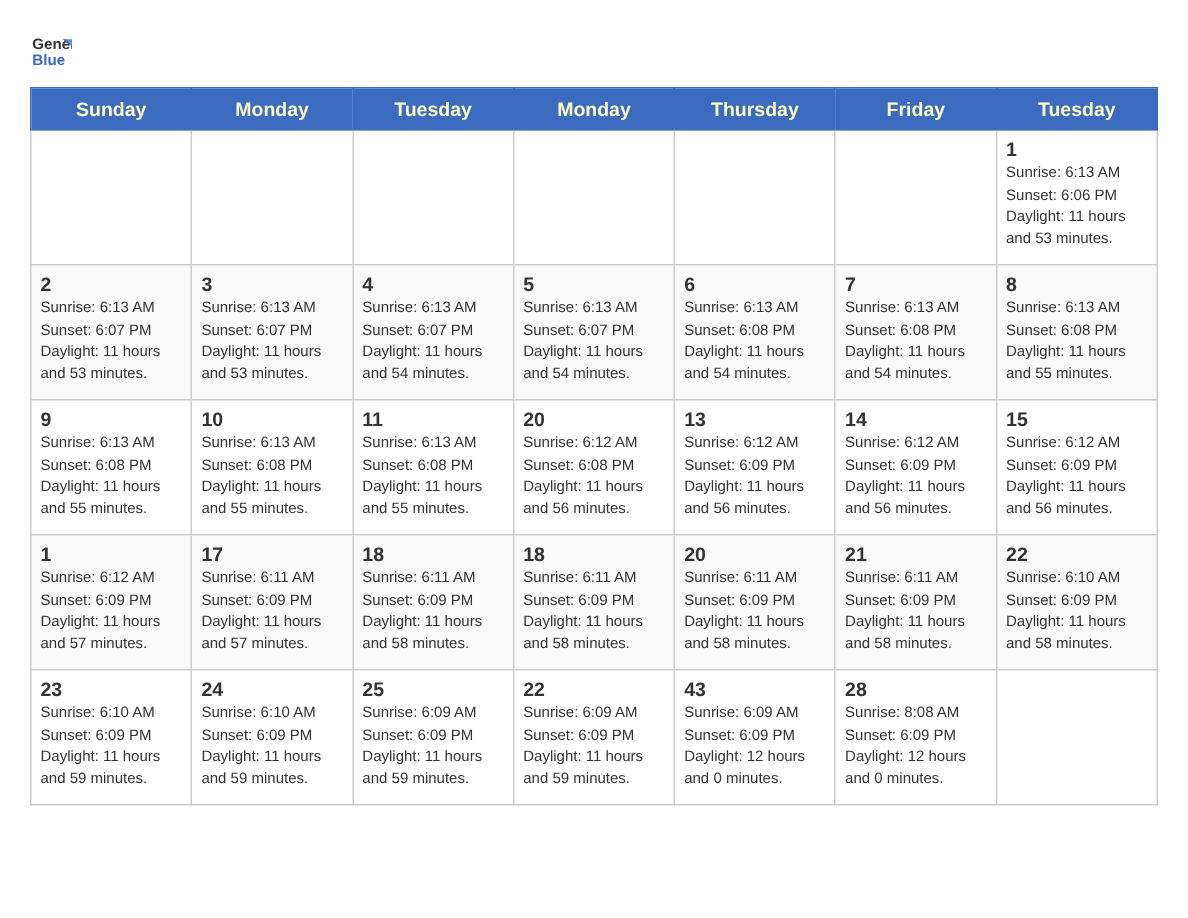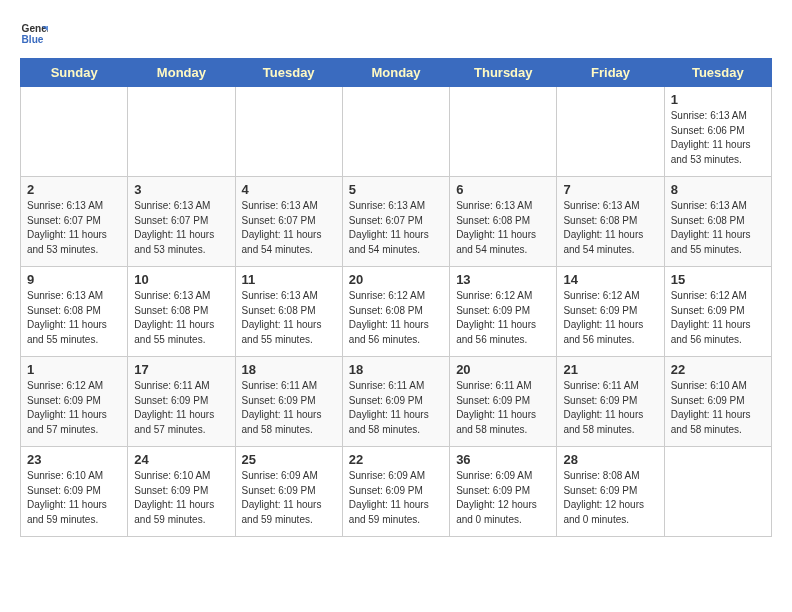--- a/index.html
+++ b/index.html
@@ -269,21 +269,21 @@
 Sunset: 6:09 PM
 Daylight: 11 hours and 59 minutes.</div>
         </td>
         <td>
           <span class="day-num">22</span>
           <div class="day-info">Sunrise: 6:09 AM
 Sunset: 6:09 PM
 Daylight: 11 hours and 59 minutes.</div>
         </td>
         <td>
-          <span class="day-num">36</span>
+          <span class="day-num">43</span>
           <div class="day-info">Sunrise: 6:09 AM
 Sunset: 6:09 PM
 Daylight: 12 hours and 0 minutes.</div>
         </td>
         <td>
           <span class="day-num">28</span>
           <div class="day-info">Sunrise: 8:08 AM
 Sunset: 6:09 PM
 Daylight: 12 hours and 0 minutes.</div>
         </td>

